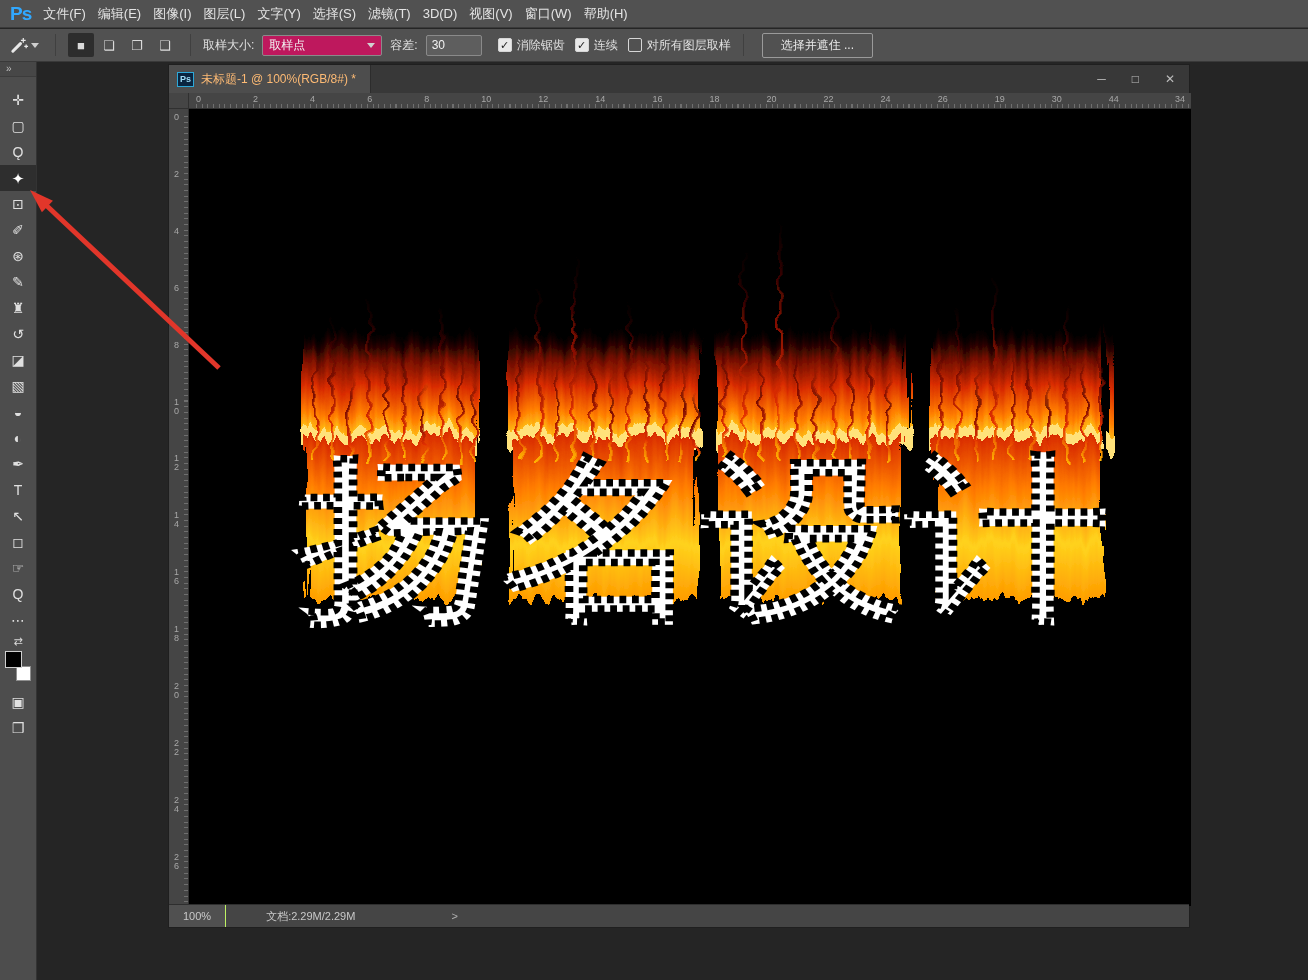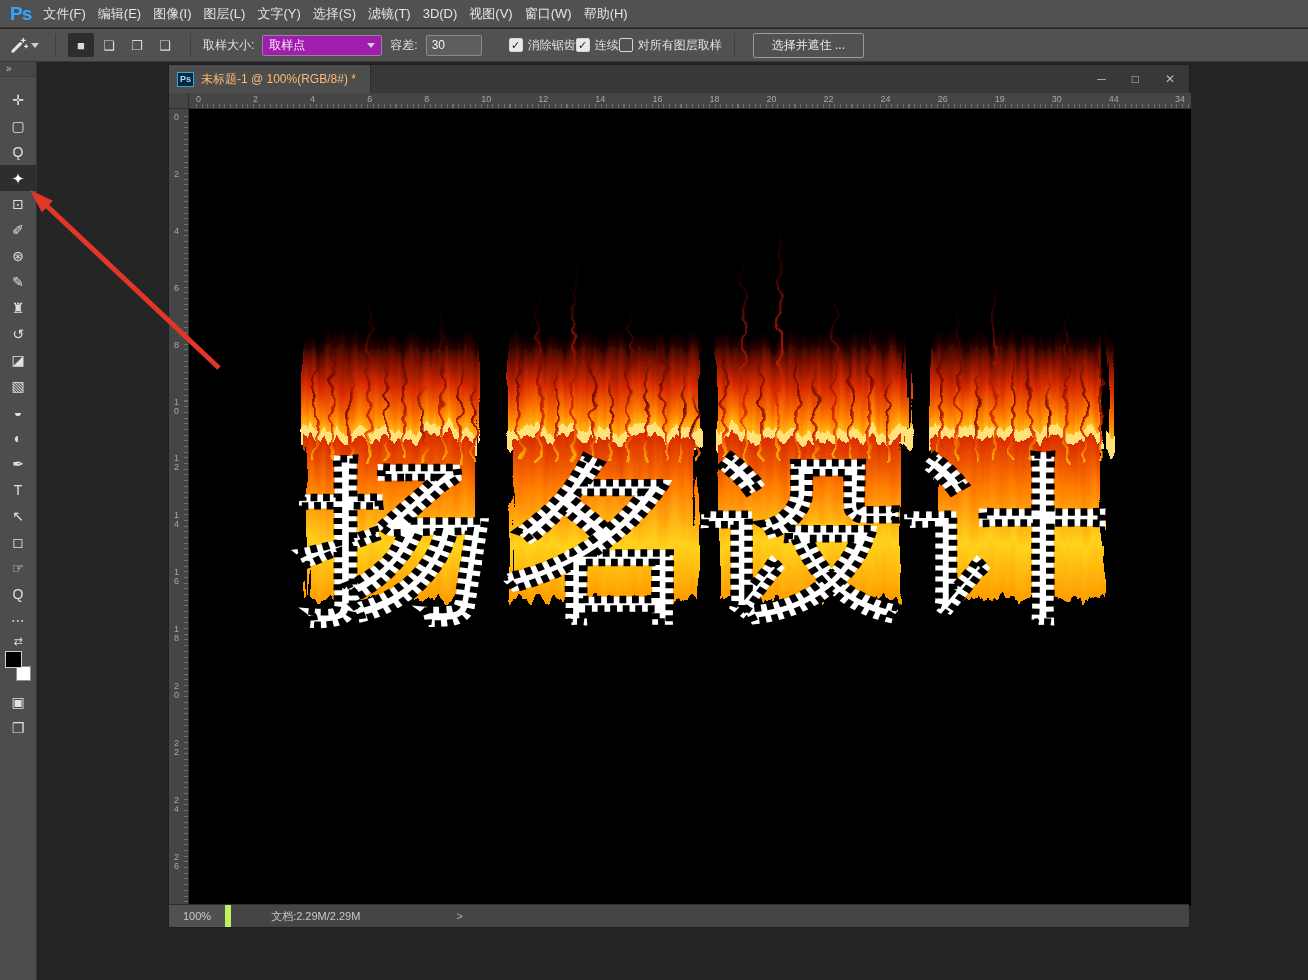--- a/index.html
+++ b/index.html
@@ -21,28 +21,28 @@
     display:flex; align-items:center; gap:8px; padding-left:6px; }
   .opt-tool { display:flex; align-items:center; gap:2px; padding:2px 4px; }
   .dd-mini { width:0; height:0; border-left:4px solid transparent; border-right:4px solid transparent;
     border-top:5px solid #cfcfcf; display:inline-block; }
   .v-sep { width:1px; height:22px; background:#404040; margin:0 4px; }
   .mode-group { display:flex; align-items:center; gap:2px; }
   .mode-btn { background:transparent; border:none; width:26px; height:24px; color:#dadada;
     font-size:13px; cursor:default; border-radius:2px; }
   .mode-btn.selected { background:#2d2d2d; }
   .opt-label { color:#e0e0e0; font-size:12px; white-space:nowrap; }
-  .dropdown { background:#a21caf; border:1px solid #8a8a8a; border-radius:2px;
+  .dropdown { background:#be185d; border:1px solid #8a8a8a; border-radius:2px;
     min-width:120px; height:21px; display:flex; align-items:center; justify-content:space-between;
     padding:0 6px; color:#f2f2f2; font-size:12px; }
   .dd-arrow { width:0; height:0; border-left:4px solid transparent; border-right:4px solid transparent;
     border-top:5px solid #d0d0d0; }
   .opt-input { background:#5e5e5e; border:1px solid #8a8a8a; border-radius:2px; width:56px; height:21px;
     color:#f2f2f2; font-size:12px; padding:0 5px; font-family:"Liberation Sans",sans-serif; }
-  .checks { display:flex; align-items:center; gap:0; margin-left:19px; }
+  .checks { display:flex; align-items:center; gap:10px; margin-left:8px; }
   .chk { display:flex; align-items:center; gap:5px; }
   .box { width:14px; height:14px; border:1px solid #d6d6d6; border-radius:2px; background:transparent;
     display:inline-flex; align-items:center; justify-content:center; font-size:11px; color:#222; }
   .chk.checked .box { background:#e9e9e9; }
   .chk.checked .box::after { content:"✓"; font-weight:bold; }
   .chk-label { color:#e0e0e0; font-size:12px; white-space:nowrap; }
   .sm-btn { background:transparent; border:1px solid #9a9a9a; border-radius:2px; color:#e8e8e8;
     font-size:12px; padding:3px 18px; margin-left:6px; font-family:"Liberation Sans",sans-serif; }
 
   
@@ -86,21 +86,21 @@
     background-image:repeating-linear-gradient(180deg,#6f6f6f 0 1px,transparent 1px 5.69px);
     background-size:4px 100%; background-position:right 0 top 7px; background-repeat:no-repeat; }
   .vnum { position:absolute; left:5px; width:9px; color:#a8a8a8; font-size:9px; line-height:9px;
     word-break:break-all; }
 
   .canvas { position:absolute; left:20px; top:44px; width:1002px; height:797px; background:#fde047; }
   .canvas svg { display:block; width:100%; height:100%; }
 
   .status-bar { position:absolute; left:0; bottom:0; width:100%; height:23px; background:#454545;
     border-top:1px solid #2e2e2e; display:flex; align-items:center; font-size:11px; color:#c9c9c9; }
-  .zoom-field { background:#505050; border-right:6px solid #bef264; height:100%;
+  .zoom-field { background:#505050; border-right:1px solid #bef264; height:100%;
     display:flex; align-items:center; padding:0 14px; }
   .doc-info { margin-left:40px; }
   .status-chevron { margin-left:96px; color:#b0b0b0; }
 
   
   .arrow-overlay { position:absolute; left:0; top:0; width:300px; height:420px; z-index:50; pointer-events:none; }
   .watermark { position:absolute; right:16px; bottom:8px; z-index:40;
     font-size:35px; font-weight:bold; color:#f2f2f2; letter-spacing:1px;
     text-shadow:2px 3px 0 #161616, -1px -1px 0 #161616; white-space:nowrap; }
 </style>

